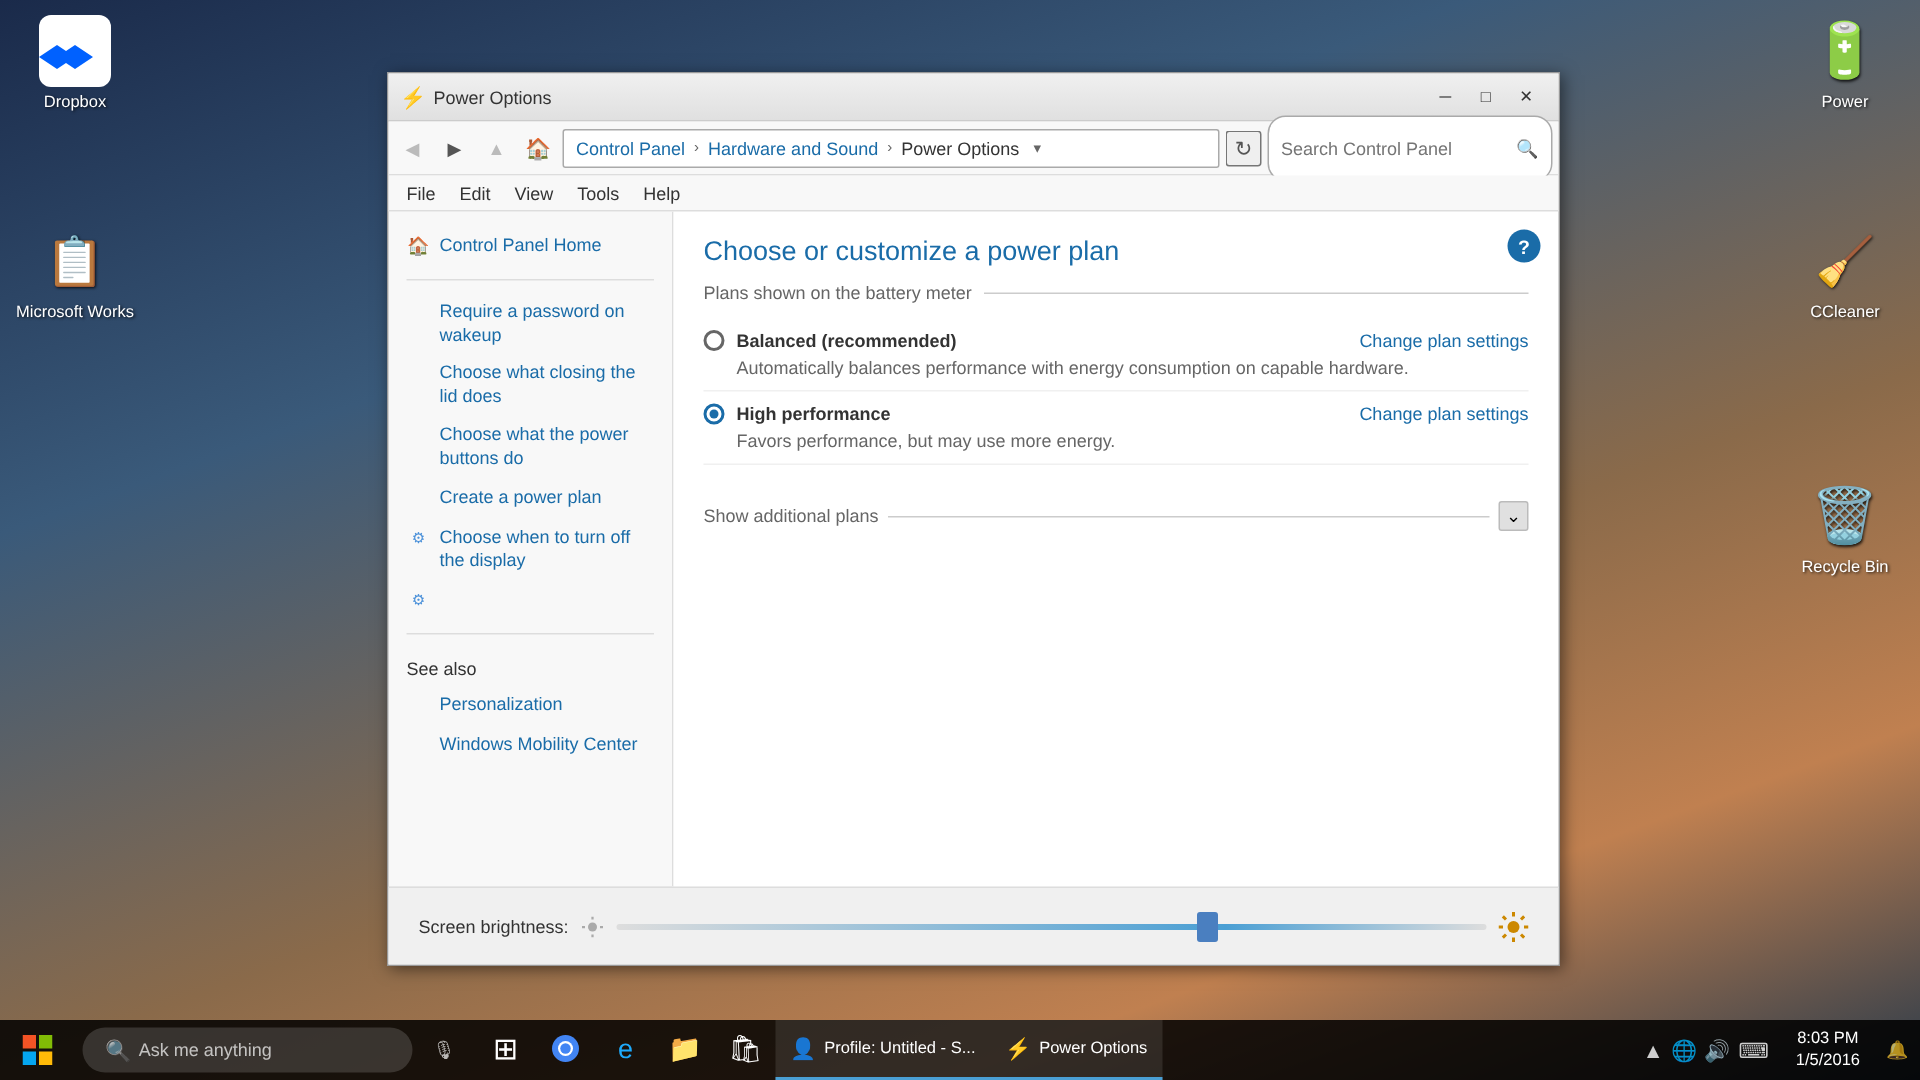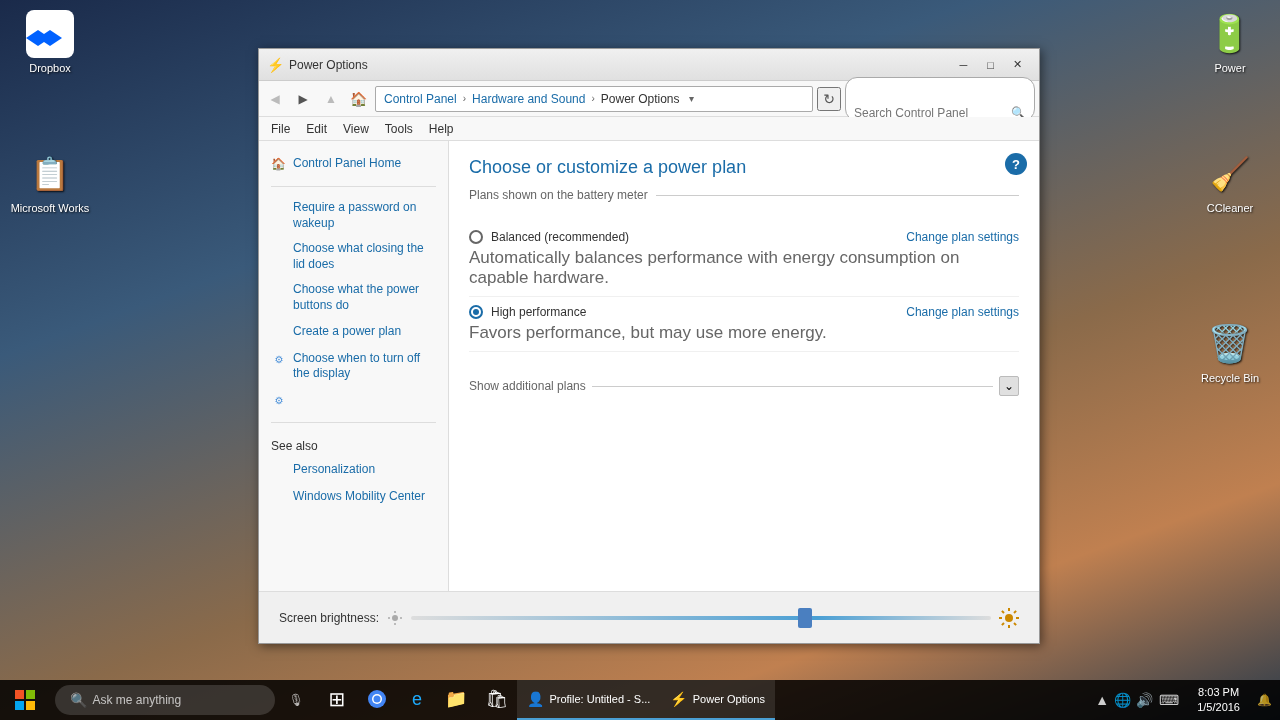--- a/index.html
+++ b/index.html
@@ -276,21 +276,21 @@
       cursor: pointer;
       color: #555;
       font-size: 14px;
     }
     .search-bar {
       width: 190px;
       height: 44px;
       border: 1px solid #aaa;
       border-radius: 12px;
       display: flex;
-      align-items: flex-end;
+      align-items: center;
       padding: 0 8px;
       background: white;
       gap: 5px;
     }
     .search-bar input {
       border: none;
       outline: none;
       font-size: 12px;
       color: #999;
       width: 100%;
@@ -405,21 +405,21 @@
     }
     .main-description a {
       color: #1a6ca8;
       text-decoration: none;
     }
 
     
     .plans-section-title {
       font-size: 12px;
       color: #666;
-      margin-bottom: 20px;
+      margin-bottom: 10px;
       display: flex;
       align-items: center;
       gap: 8px;
     }
     .plans-section-title::after {
       content: '';
       flex: 1;
       height: 1px;
       background: #ccc;
     }
@@ -455,32 +455,33 @@
     }
     .plan-radio.selected::after {
       content: '';
       width: 6px;
       height: 6px;
       border-radius: 50%;
       background: #1a6ca8;
     }
     .plan-name {
       font-size: 12px;
-      font-weight: normal;
+      font-weight: bold;
       color: #333;
     }
     .plan-change-link {
       color: #1a6ca8;
       font-size: 12px;
       cursor: pointer;
       text-decoration: none;
     }
     .plan-description {
-      font-size: 17px;
+      font-size: 12px;
       color: #666;
+      margin-left: 22px;
     }
 
     
     .brightness-bar {
       height: 52px;
       background: #f0f0f0;
       border-top: 1px solid #ddd;
       display: flex;
       align-items: center;
       padding: 0 20px;

